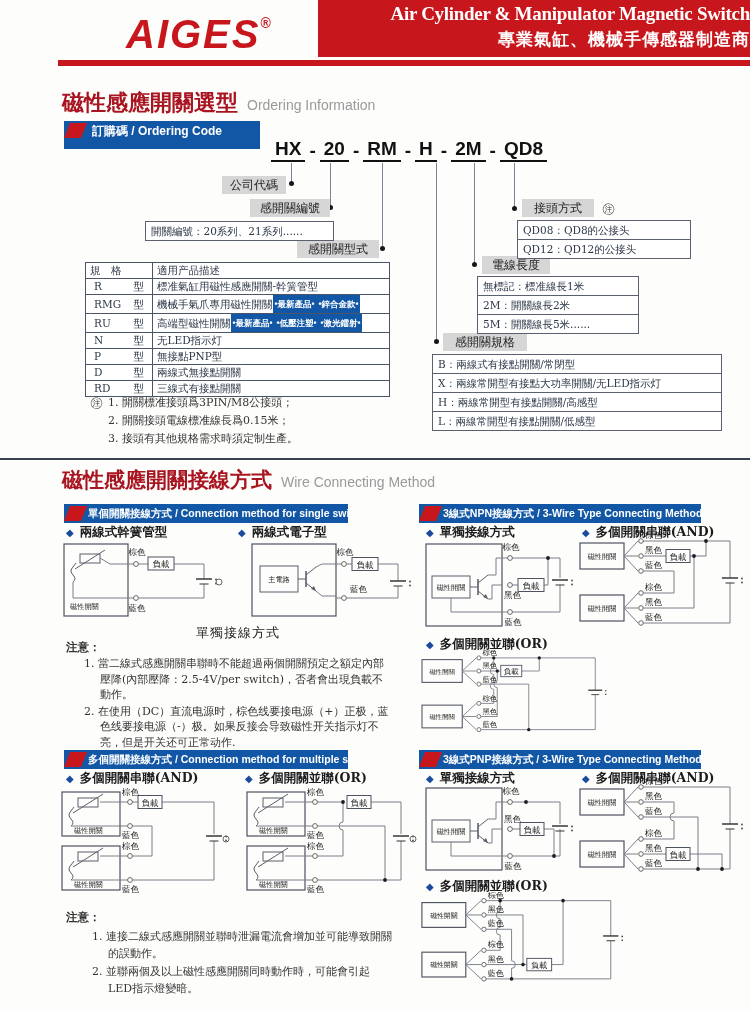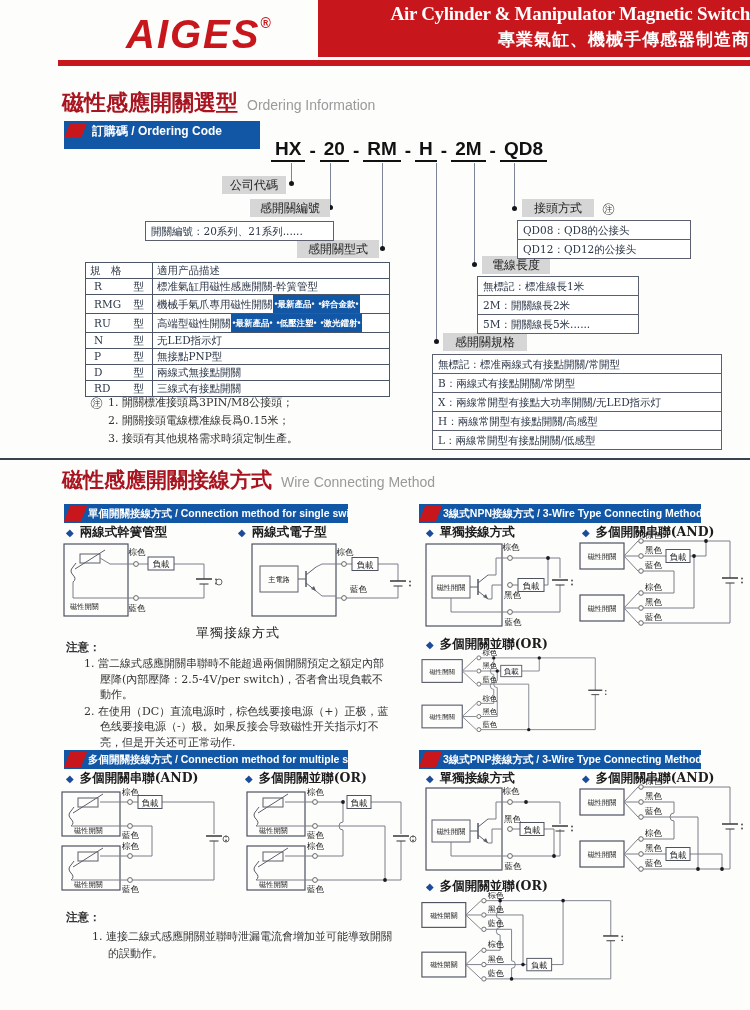--- a/index.html
+++ b/index.html
@@ -156,21 +156,20 @@
   <div class="lbox" style="left:517px;top:220px;width:172px">
     <div class="row">QD08：QD8的公接头</div>
     <div class="row">QD12：QD12的公接头</div>
   </div>
   <div class="lbox" style="left:477px;top:276px;width:160px">
     <div class="row">無標記：標准線長1米</div>
     <div class="row">2M：開關線長2米</div>
     <div class="row">5M：開關線長5米......</div>
   </div>
   <div class="lbox" style="left:432px;top:354px;width:288px">
-    <div class="row">無標記：標准兩線式有接點開關/常開型</div>
     <div class="row">B：兩線式有接點開關/常閉型</div>
     <div class="row">X：兩線常開型有接點大功率開關/无LED指示灯</div>
     <div class="row">H：兩線常開型有接點開關/高感型</div>
     <div class="row">L：兩線常開型有接點開關/低感型</div>
   </div>
 
   <table class="ttable" style="left:85px;top:262px;width:305px">
     <tbody>
         <tr>
       <td class="c1">規　格</td>
@@ -469,20 +468,21 @@
     <text x="64" y="106">藍色</text>
     <rect class="lrect" x="104" y="9.5" width="24" height="13"></rect>
     <text x="116" y="19.5" text-anchor="middle">負載</text>
     <use href="#batt" x="158" y="50"></use>
     <circle class="oc" cx="170" cy="53" r="3"></circle>
   </svg>
 
   <div class="ntitle" style="left:66px;top:910px">注意：</div>
   <div class="notes2" style="left:92px;top:928px;width:300px;font-size:11px;line-height:17px">
     <div class="nitem">1. 連接二線式感應開關並聯時泄漏電流會增加並可能導致開關的誤動作。</div>
+    <div class="nitem">2. 並聯兩個及以上磁性感應開關同時動作時，可能會引起LED指示燈變暗。</div>
   </div>
 
   <div class="d-title" style="left:426px;top:770px"><span class="dm">◆</span><span>單獨接線方式</span></div>
   <div class="d-title" style="left:582px;top:770px"><span class="dm">◆</span><span>多個開關串聯(AND)</span></div>
 
   <svg class="dg" style="left:420px;top:782px" width="160" height="96" viewBox="0 0 160 96">
     <rect class="bx" x="6" y="6" width="76" height="82"></rect>
     <rect class="ibx" x="12" y="38" width="38" height="22"></rect>
     <text x="31" y="52" text-anchor="middle" class="sm">磁性開關</text>
     <use href="#npn" x="50" y="49"></use>

